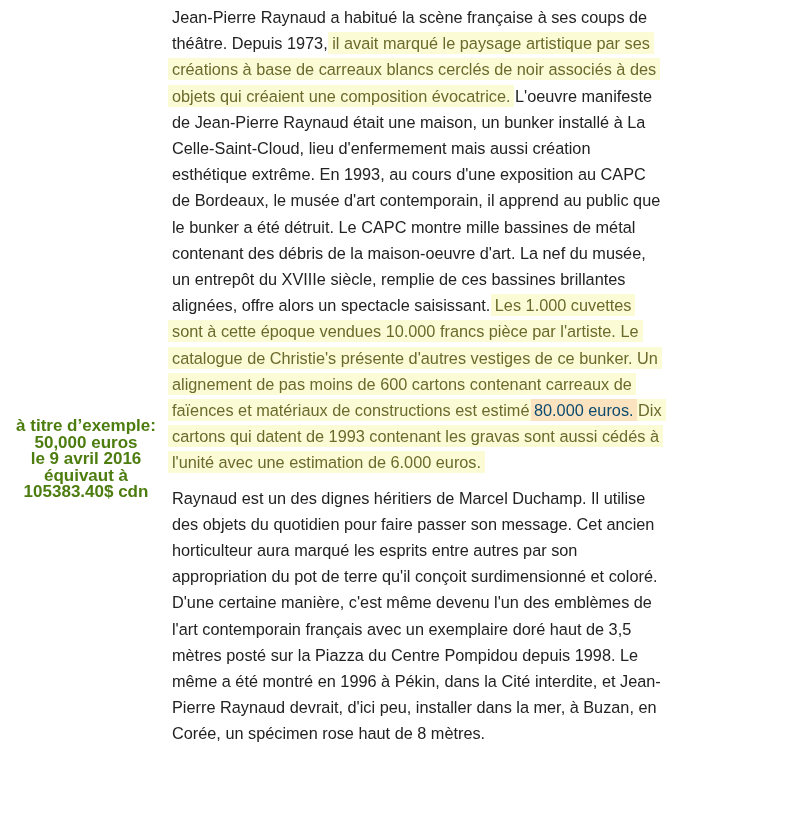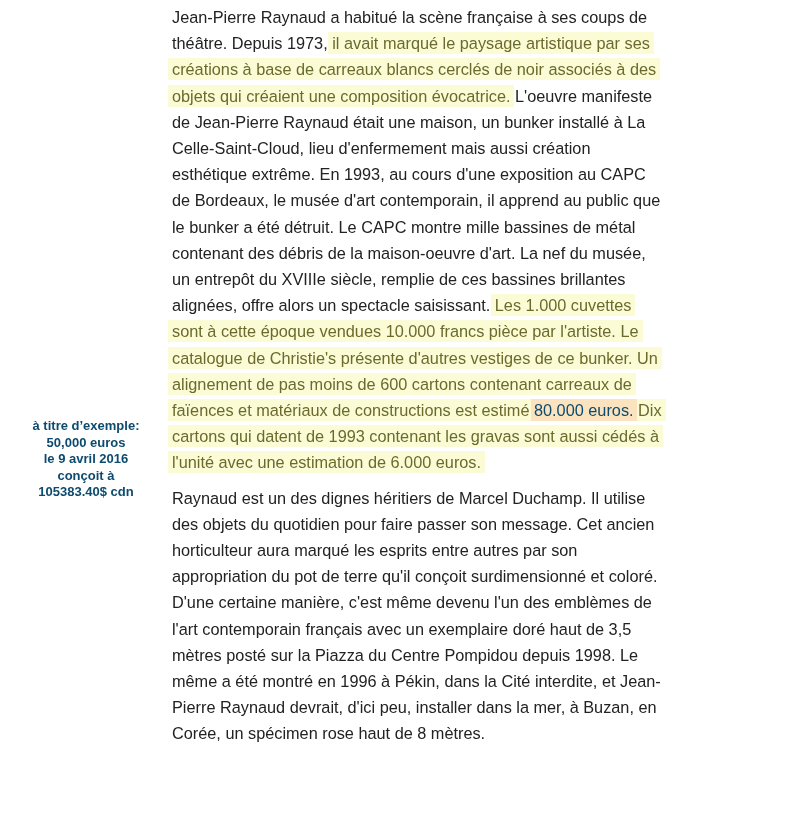--- a/index.html
+++ b/index.html
@@ -16,32 +16,32 @@
     padding: 2px 4px 2px 4px; margin: 0 -4px;
     -webkit-box-decoration-break: clone; box-decoration-break: clone;
   }
   .hl-strong {
     background: #fbe3bf; color: #0c4a6e;
     padding: 2px 3px; margin: 0 -3px;
   }
   .note {
     position: absolute; left: 12px; top: 418px; width: 148px;
     font-family: "Liberation Sans", sans-serif;
-    font-weight: bold; font-size: 13px; line-height: 16.5px;
-    color: #0c4a6e; text-align: center;
+    font-weight: bold; font-size: 17px; line-height: 16.5px;
+    color: #4d7c0f; text-align: center;
   }
   .note div { white-space: nowrap; }
 </style>
 </head>
 <body>
 
 <div class="article">
   <p><span>Jean-Pierre Raynaud a habitué la scène française à ses coups de théâtre. Depuis 1973, </span><span class="hl">il avait marqué le paysage artistique par ses créations à base de carreaux blancs cerclés de noir associés à des objets qui créaient une composition évocatrice.</span><span> L'oeuvre manifeste de Jean-Pierre Raynaud était une maison, un bunker installé à La Celle-Saint-Cloud, lieu d'enfermement mais aussi création esthétique extrême. En 1993, au cours d'une exposition au CAPC de Bordeaux, le musée d'art contemporain, il apprend au public que le bunker a été détruit. Le CAPC montre mille bassines de métal contenant des débris de la maison-oeuvre d'art. La nef du musée, un entrepôt du XVIIIe siècle, remplie de ces bassines brillantes alignées, offre alors un spectacle saisissant. </span><span class="hl"><span>Les 1.000 cuvettes sont à cette époque vendues 10.000 francs pièce par l'artiste. Le catalogue de Christie's présente d'autres vestiges de ce bunker. Un alignement de pas moins de 600 cartons contenant carreaux de faïences et matériaux de constructions est estimé </span><span class="hl-strong">80.000 euros.</span><span> Dix cartons qui datent de 1993 contenant les gravas sont aussi cédés à l'unité avec une estimation de 6.000 euros.</span></span></p>
   <p>Raynaud est un des dignes héritiers de Marcel Duchamp. Il utilise des objets du quotidien pour faire passer son message. Cet ancien horticulteur aura marqué les esprits entre autres par son appropriation du pot de terre qu'il conçoit surdimensionné et coloré. D'une certaine manière, c'est même devenu l'un des emblèmes de l'art contemporain français avec un exemplaire doré haut de 3,5 mètres posté sur la Piazza du Centre Pompidou depuis 1998. Le même a été montré en 1996 à Pékin, dans la Cité interdite, et Jean-Pierre Raynaud devrait, d'ici peu, installer dans la mer, à Buzan, en Corée, un spécimen rose haut de 8 mètres.</p>
 </div>
 
 <div class="note">
   <div>à titre d’exemple:</div>
   <div>50,000 euros</div>
   <div>le 9 avril 2016</div>
-  <div>conçoit à</div>
+  <div>équivaut à</div>
   <div>105383.40$ cdn</div>
 </div>
 
 </body></html>

